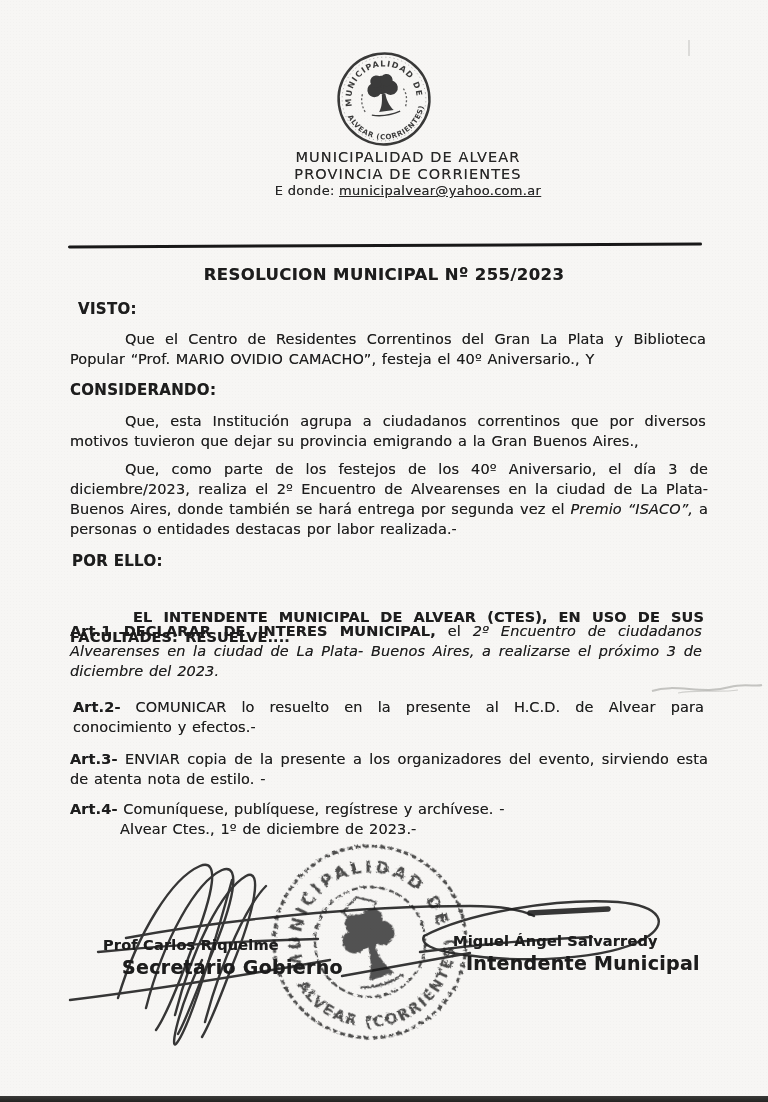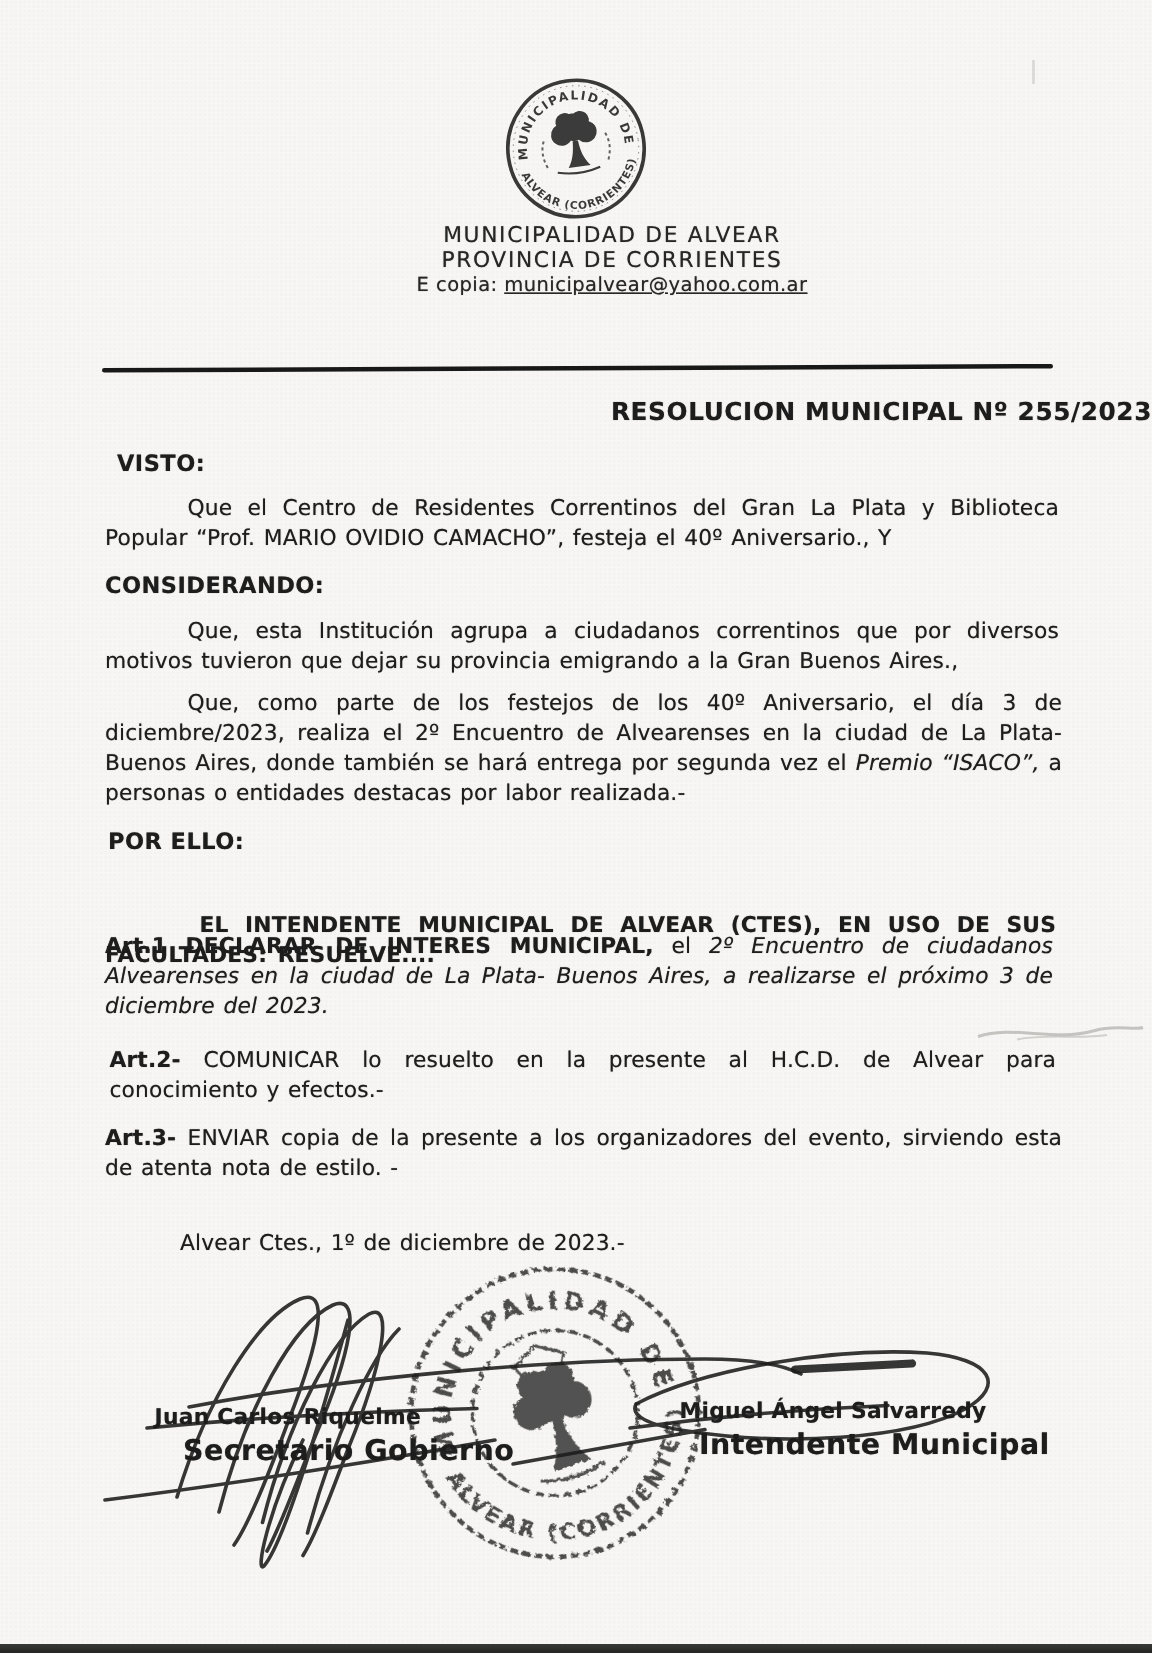--- a/index.html
+++ b/index.html
@@ -71,46 +71,47 @@
       <g stroke="#222" stroke-width="1.3" fill="none" stroke-dasharray="2 2" opacity="0.8">
         <path d="M28,58 Q24,48 28,40"></path>
         <path d="M68,58 Q72,48 68,40"></path>
       </g>
     </svg>
   </div>
 
   <div class="abs hdr ink" style="top:149px;left:0;padding-left:24px;">
     <div class="big">MUNICIPALIDAD DE ALVEAR</div>
     <div class="big">PROVINCIA DE CORRIENTES</div>
-    <div class="small"><span>E copia: </span><u>municipalvear@yahoo.com.ar</u></div>
+    <div class="small"><span>E donde: </span><u>municipalvear@yahoo.com.ar</u></div>
   </div>
 
   <div class="abs rule" style="top:244px;left:68px;width:634px;height:3px;"></div>
 
-  <div class="abs title ink" style="top:265px;text-align:right;">RESOLUCION MUNICIPAL Nº 255/2023</div>
+  <div class="abs title ink" style="top:265px;">RESOLUCION MUNICIPAL Nº 255/2023</div>
 
   <div class="abs lbl ink" style="top:300px;left:78px;">VISTO:</div>
   <div class="abs para ind ink" style="top:329px;left:70px;width:636px;">Que el Centro de Residentes Correntinos del Gran La Plata y Biblioteca Popular “Prof. MARIO OVIDIO CAMACHO”, festeja el 40º Aniversario., Y</div>
 
   <div class="abs lbl ink" style="top:381px;left:70px;">CONSIDERANDO:</div>
   <div class="abs para ind ink" style="top:411px;left:70px;width:636px;">Que, esta Institución agrupa a ciudadanos correntinos que por diversos motivos tuvieron que dejar su provincia emigrando a la Gran Buenos Aires.,</div>
   <div class="abs para ind ink" style="top:459px;left:70px;width:638px;"><span>Que, como parte de los festejos de los 40º Aniversario, el día 3 de diciembre/2023, realiza el 2º Encuentro de Alvearenses en la ciudad de La Plata- Buenos Aires, donde también se hará entrega por segunda vez el </span><span class="it">Premio “ISACO”,</span><span> a personas o entidades destacas por labor realizada.-</span></div>
 
   <div class="abs lbl ink" style="top:552px;left:72px;">POR ELLO:</div>
   <div class="abs para resuelve ink" style="top:571px;left:70px;width:634px;margin-top:36px;">EL INTENDENTE MUNICIPAL DE ALVEAR (CTES), EN USO DE SUS FACULTADES: RESUELVE....</div>
 
   <div class="abs para ink" style="top:621px;left:70px;width:632px;"><span class="artlead">Art.1 DECLARAR DE INTERES MUNICIPAL,</span><span> el </span><span class="it">2º Encuentro de ciudadanos Alvearenses en la ciudad de La Plata- Buenos Aires, a realizarse el próximo 3 de diciembre del 2023.</span></div>
 
   <div class="abs para ink" style="top:697px;left:73px;width:631px;"><span class="artlead">Art.2-</span><span> COMUNICAR lo resuelto en la presente al H.C.D. de Alvear para conocimiento y efectos.-</span></div>
 
   <div class="abs para ink" style="top:749px;left:70px;width:638px;"><span class="artlead">Art.3-</span><span> ENVIAR copia de la presente a los organizadores del evento, sirviendo esta de atenta nota de estilo. -</span></div>
 
+  <div class="abs para ink" style="top:799px;left:70px;width:560px;text-align:left;"><span class="artlead">Art.4-</span><span> Comuníquese, publíquese, regístrese y archívese. -</span></div>
   <div class="abs para ink" style="top:819px;left:120px;width:480px;text-align:left;">Alvear Ctes., 1º de diciembre de 2023.-</div>
 
-  <div class="abs signame ink" style="top:937px;left:103px;">Juan Carlos Riquelme</div>
+  <div class="abs signame ink" style="top:937px;left:103px;">Prof Carlos Riquelme</div>
   <div class="abs sigrole ink" style="top:956px;left:122px;">Secretario Gobierno</div>
   <div class="abs signame ink" style="top:933px;left:453px;">Miguel Ángel Salvarredy</div>
   <div class="abs sigrole ink" style="top:952px;left:466px;">Intendente Municipal</div>
 
   <div class="abs" style="left:268px;top:840px;width:204px;height:204px;">
     <svg width="204" height="204" viewBox="0 0 200 200" style="transform:rotate(-17deg);opacity:.8;">
       <defs>
         <path id="stTop" d="M32,100 A68,68 0 0 1 168,100"></path>
         <path id="stBot" d="M17,100 A83,83 0 0 0 183,100"></path>
         <filter id="rough" x="-10%" y="-10%" width="120%" height="120%">

